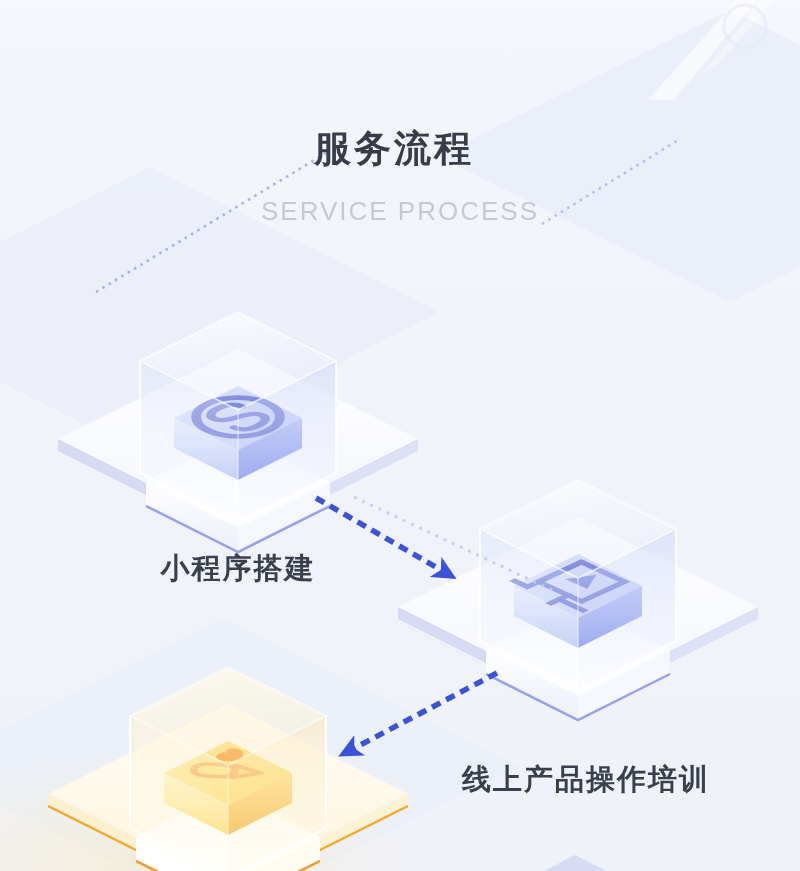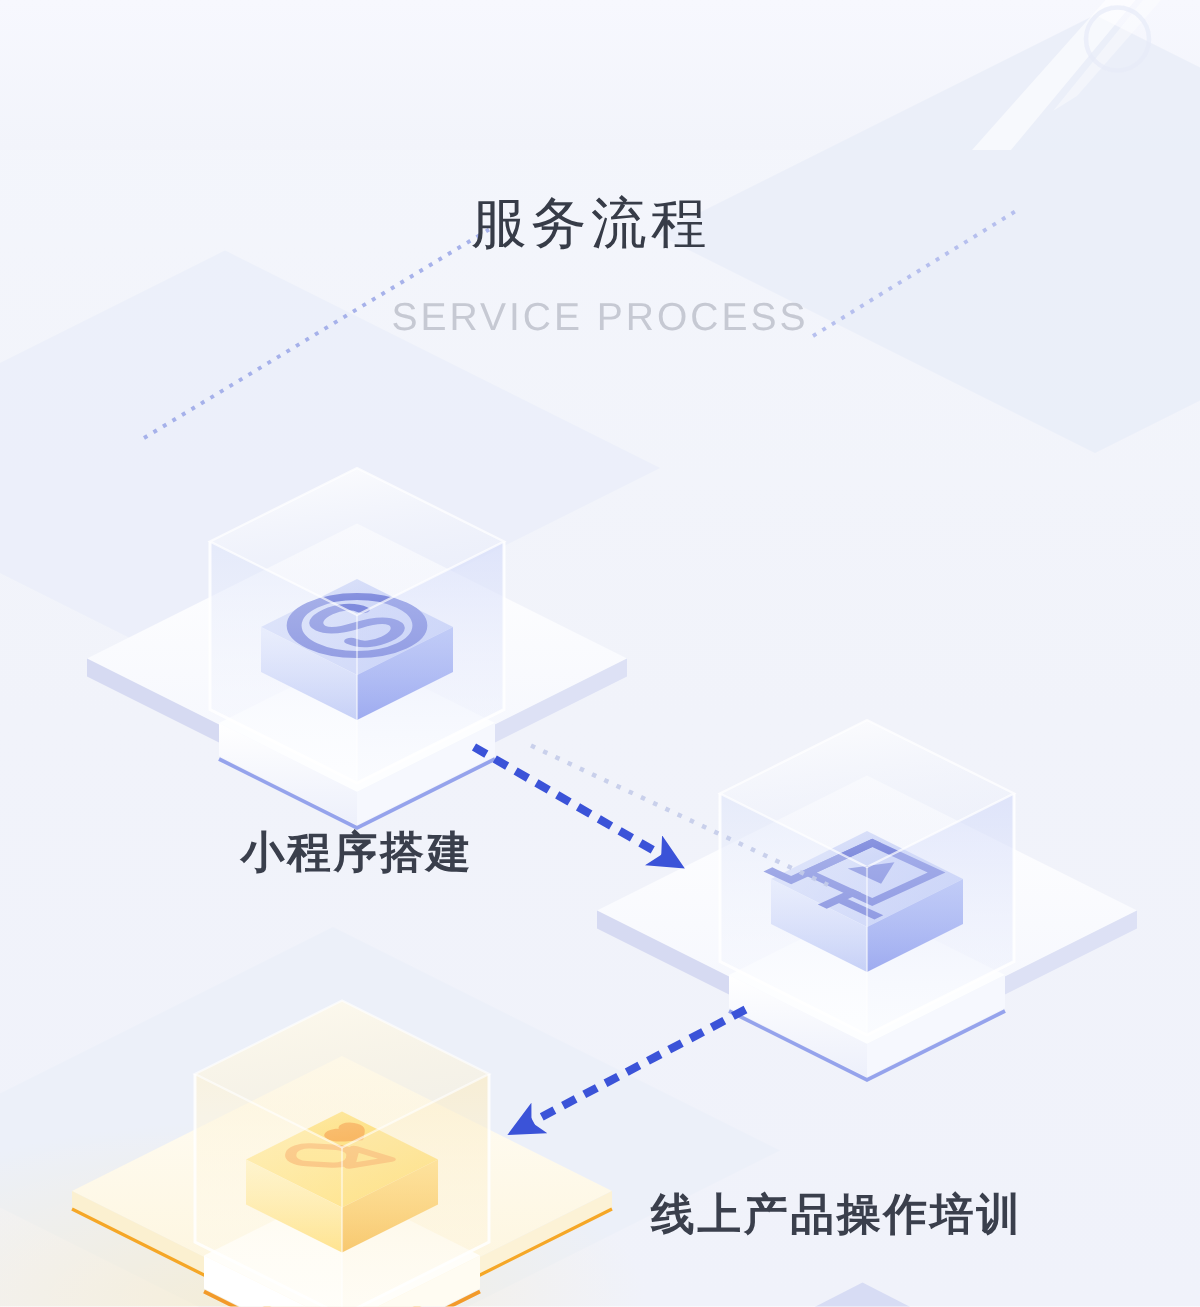--- a/index.html
+++ b/index.html
@@ -5,31 +5,31 @@
   html,body{margin:0;padding:0;}
   body{
     width:800px;height:871px;overflow:hidden;position:relative;
     background:linear-gradient(180deg,#f4f6fc 0%,#f1f3fa 55%,#f0f2fa 100%);
     font-family:"Liberation Sans","DejaVu Sans",sans-serif;
   }
   .scene{position:absolute;left:0;top:0;}
   .txt{position:absolute;text-align:center;}
   .title{
     left:0;right:12px;top:124px;
-    font-size:37px;font-weight:400;letter-spacing:3px;color:#373c48;
+    font-size:37px;font-weight:700;letter-spacing:3px;color:#373c48;
   }
   .subtitle{
     left:0;right:0;top:196px;
     font-size:26px;font-weight:400;letter-spacing:2px;color:#c6c9d3;
   }
   .step-label{
     font-size:29px;font-weight:700;letter-spacing:2px;color:#3a3f4c;
   }
   .label-1{left:48px;width:380px;top:549px;}
-  .label-2{left:368px;width:380px;top:760px;margin-top:30px;}
+  .label-2{left:396px;width:380px;top:760px;}
 </style>
 </head>
 <body>
 
 <svg class="scene" width="800" height="871" viewBox="0 0 800 871" xmlns="http://www.w3.org/2000/svg">
   <defs>
     <linearGradient id="gTopBand" x1="0" y1="0" x2="0" y2="1">
       <stop offset="0" stop-color="#f7f8fe"></stop>
         <stop offset="1" stop-color="#f2f4fb"></stop>
     </linearGradient>

